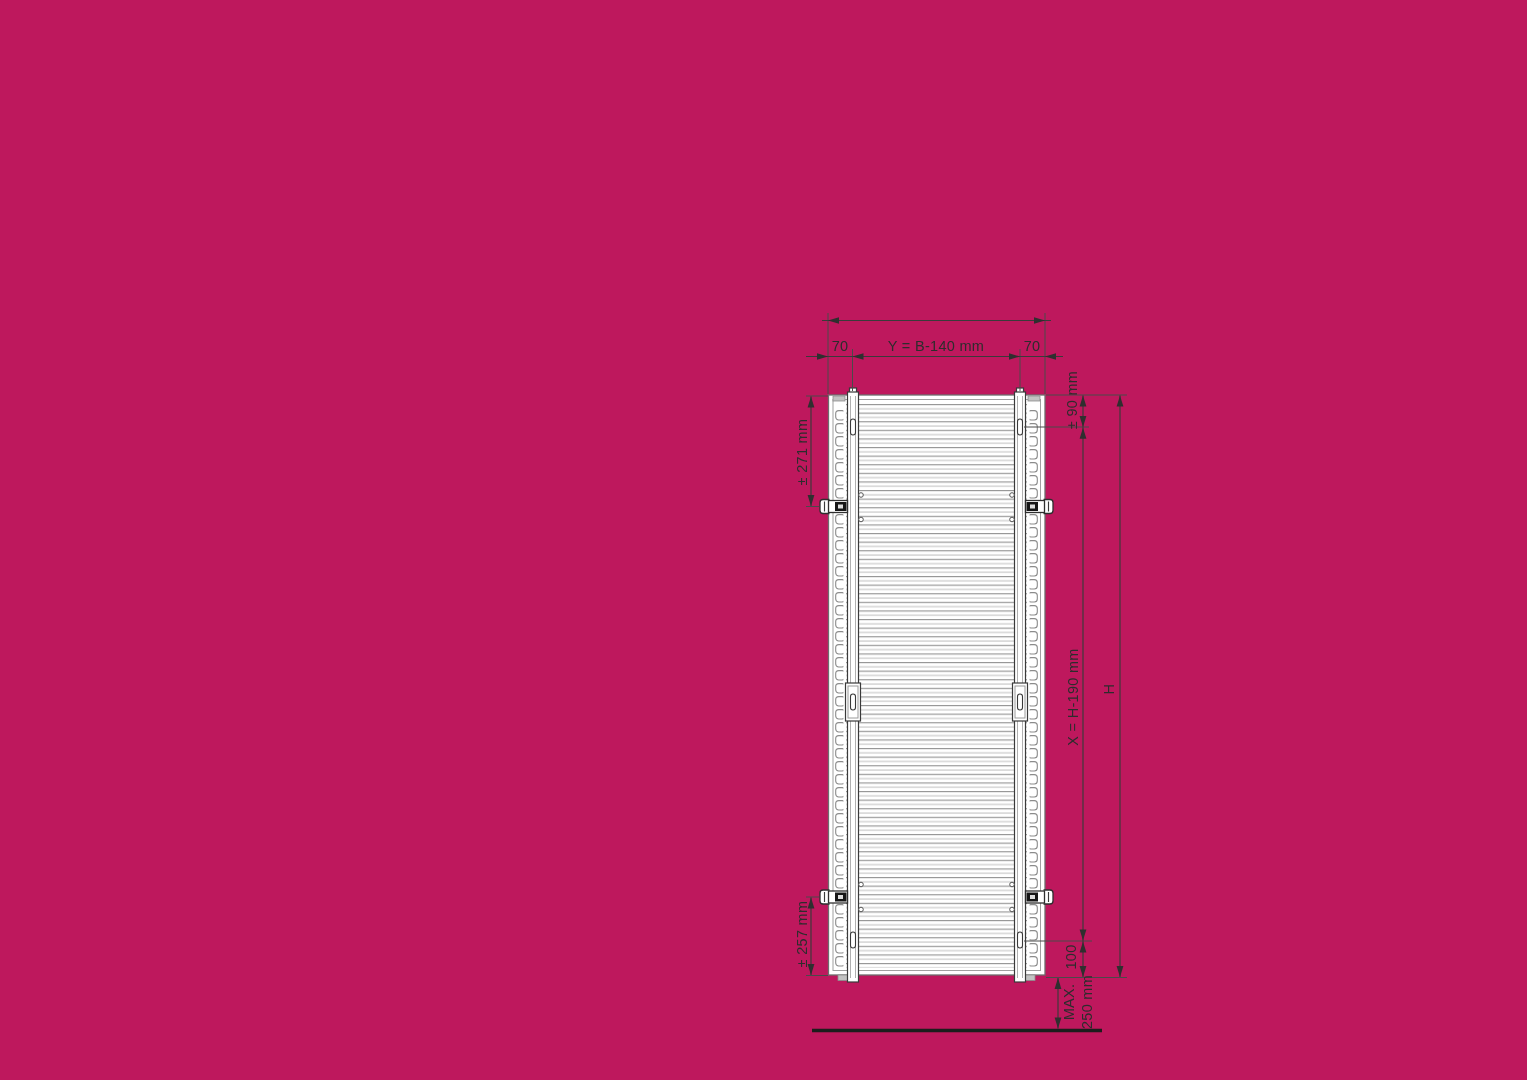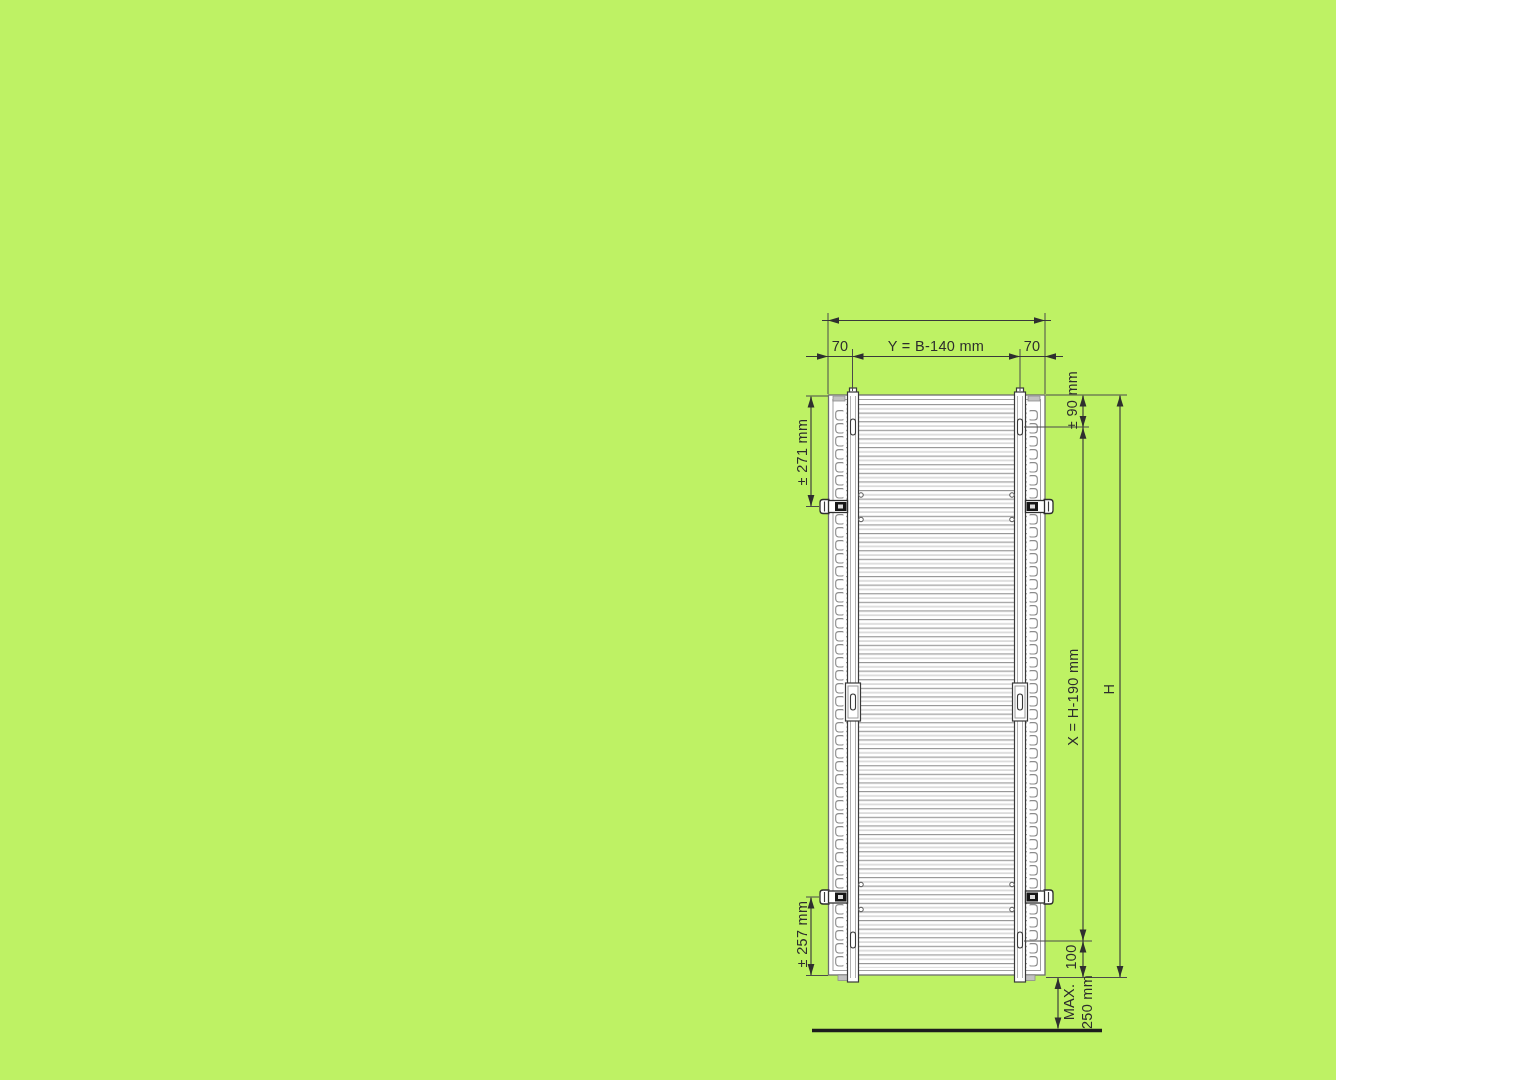--- a/index.html
+++ b/index.html
@@ -1,16 +1,16 @@
 <!DOCTYPE html>
 <html><head>
 <meta charset="utf-8">
 <style>
   html,body{margin:0;padding:0;background:#ffffff;}
-  .page{position:relative;width:1336px;height:1080px;background:#bef264;overflow:hidden;
+  .page{position:relative;width:1527px;height:1080px;background:#be185d;overflow:hidden;
         font-family:"Liberation Sans",sans-serif;}
   svg{position:absolute;left:0;top:0;}
   svg text{font-family:"Liberation Sans",sans-serif;font-size:14.5px;fill:#2d2d2d;letter-spacing:.3px;}
   .ln{stroke:#3a3a3a;stroke-width:1.15;fill:none;}
   .ext{stroke:#4a4a4a;stroke-width:1;fill:none;}
   .arr{fill:#2f2f2f;stroke:none;}
   .frameO{fill:#ffffff;stroke:#6e6e6e;stroke-width:1.3;}
   .frameI{fill:none;stroke:#a0a0a0;stroke-width:1;}
   .railBody{fill:#ffffff;stroke:#3a3a3a;stroke-width:1.2;}
   .railInner{stroke:#b0b0b0;stroke-width:1;}

